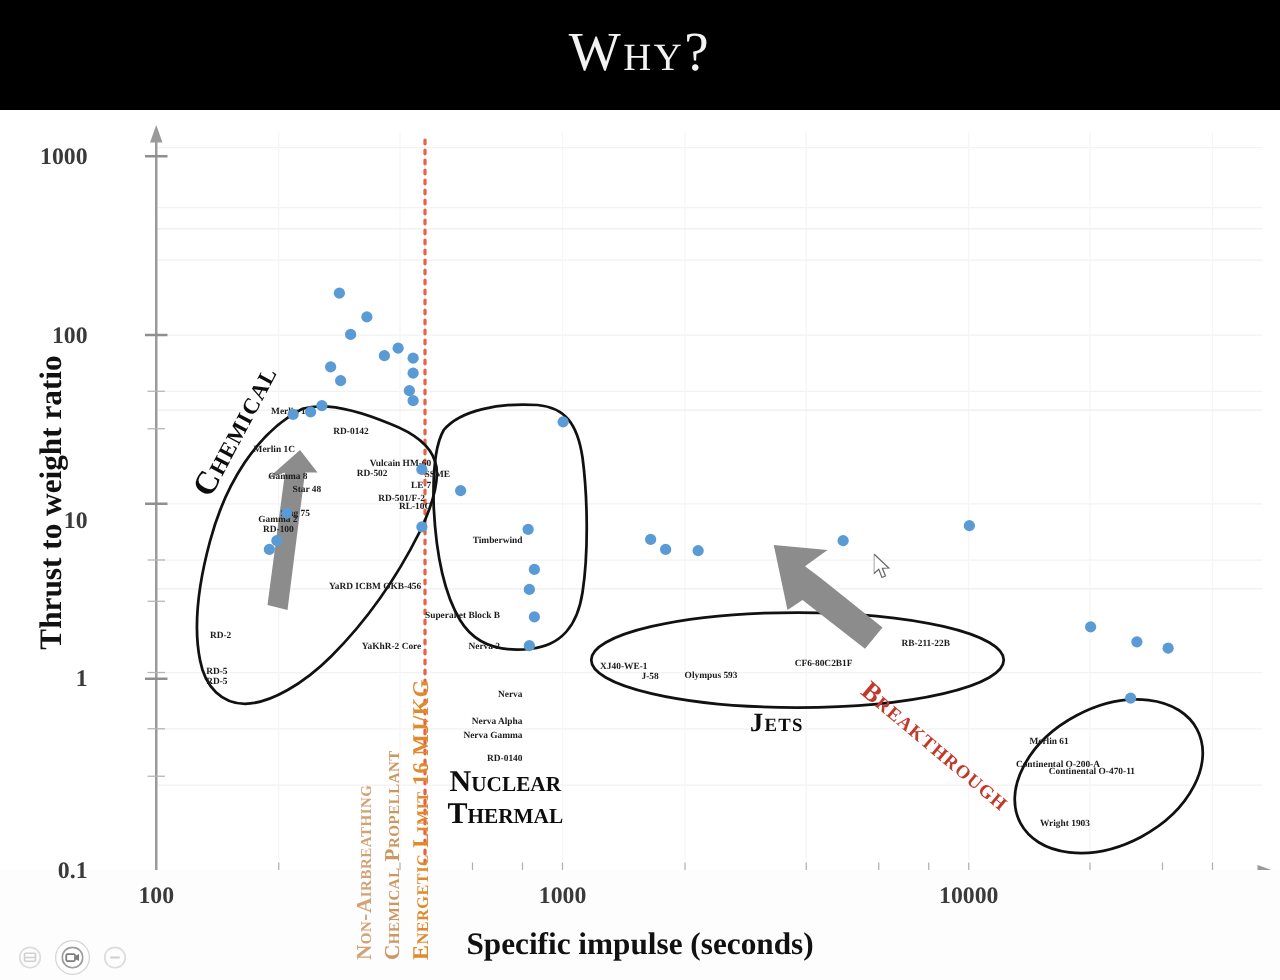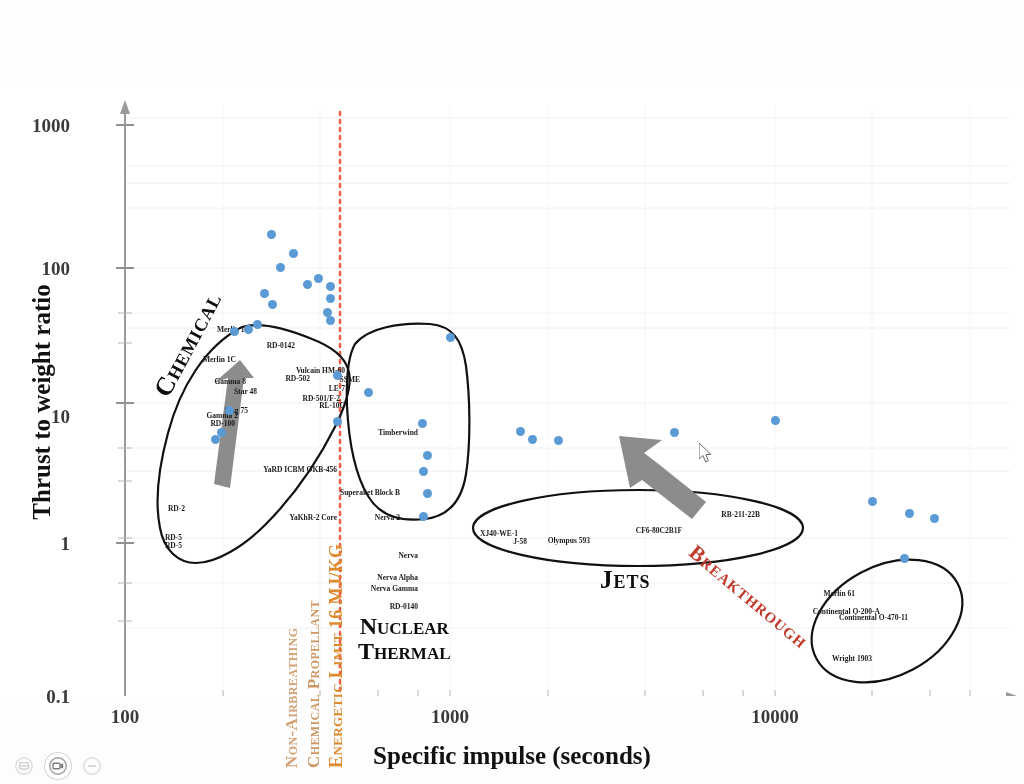--- a/index.html
+++ b/index.html
@@ -38,21 +38,21 @@
   .ptlbl{position:absolute;font-family:"Liberation Serif",serif;font-size:7.5px;
       font-weight:700;color:#1b1b1b;white-space:nowrap;}
   .ptlbl.r{text-align:right;transform:translate(-100%,-50%);}
 
   
   .grp{position:absolute;font-family:"Liberation Serif",serif;font-weight:700;
       color:#0d0d0d;font-variant:small-caps;white-space:nowrap;}
   .grp-chem{left:148px;top:300px;font-size:26px;letter-spacing:1px;
       transform:rotate(-62deg);transform-origin:0 0;}
   .grp-nuc{left:358px;top:526px;font-size:24px;line-height:1.05;text-align:center;}
-  .grp-jets{left:600px;top:478px;font-size:25px;letter-spacing:1px;}
+  .grp-jets{left:600px;top:478px;font-size:21px;letter-spacing:1px;}
   .grp-prop{left:828px;top:582px;font-size:25px;letter-spacing:1px;}
 
   
   .vcap{position:absolute;font-family:"Liberation Serif",serif;font-weight:700;
       font-variant:small-caps;white-space:nowrap;
       transform:rotate(-90deg);transform-origin:0 0;letter-spacing:.4px;}
   .vcap1{left:282px;top:680px;font-size:17px;color:#d2a274;}
   .vcap2{left:304px;top:680px;font-size:17px;color:#cd9762;}
   .vcap3{left:326px;top:680px;font-size:18px;color:#e08a2e;}
 
@@ -68,20 +68,23 @@
   .ctrls{position:absolute;left:6px;top:752px;width:140px;height:32px;}
   .ctrlbtn{position:absolute;top:0;width:28px;height:28px;border-radius:50%;
       display:flex;align-items:center;justify-content:center;}
   .ctrlbtn.on{background:#fff;box-shadow:0 0 0 1px #d5d5d5 inset;}
 </style>
 </head>
 <body>
 
 <div id="root">
 
+  <div class="titlebar">
+    <div class="ttl">Why?</div>
+  </div>
 
   <div class="plot">
 
     <svg class="gridsvg" width="1024" height="608">
       <g stroke="#f2f2f2" stroke-width="1">
         <line x1="125" y1="30" x2="1010" y2="30"></line>
         <line x1="125" y1="78" x2="1010" y2="78"></line>
         <line x1="125" y1="120" x2="1010" y2="120"></line>
         <line x1="125" y1="180" x2="1010" y2="180"></line>
         <line x1="125" y1="225" x2="1010" y2="225"></line>

